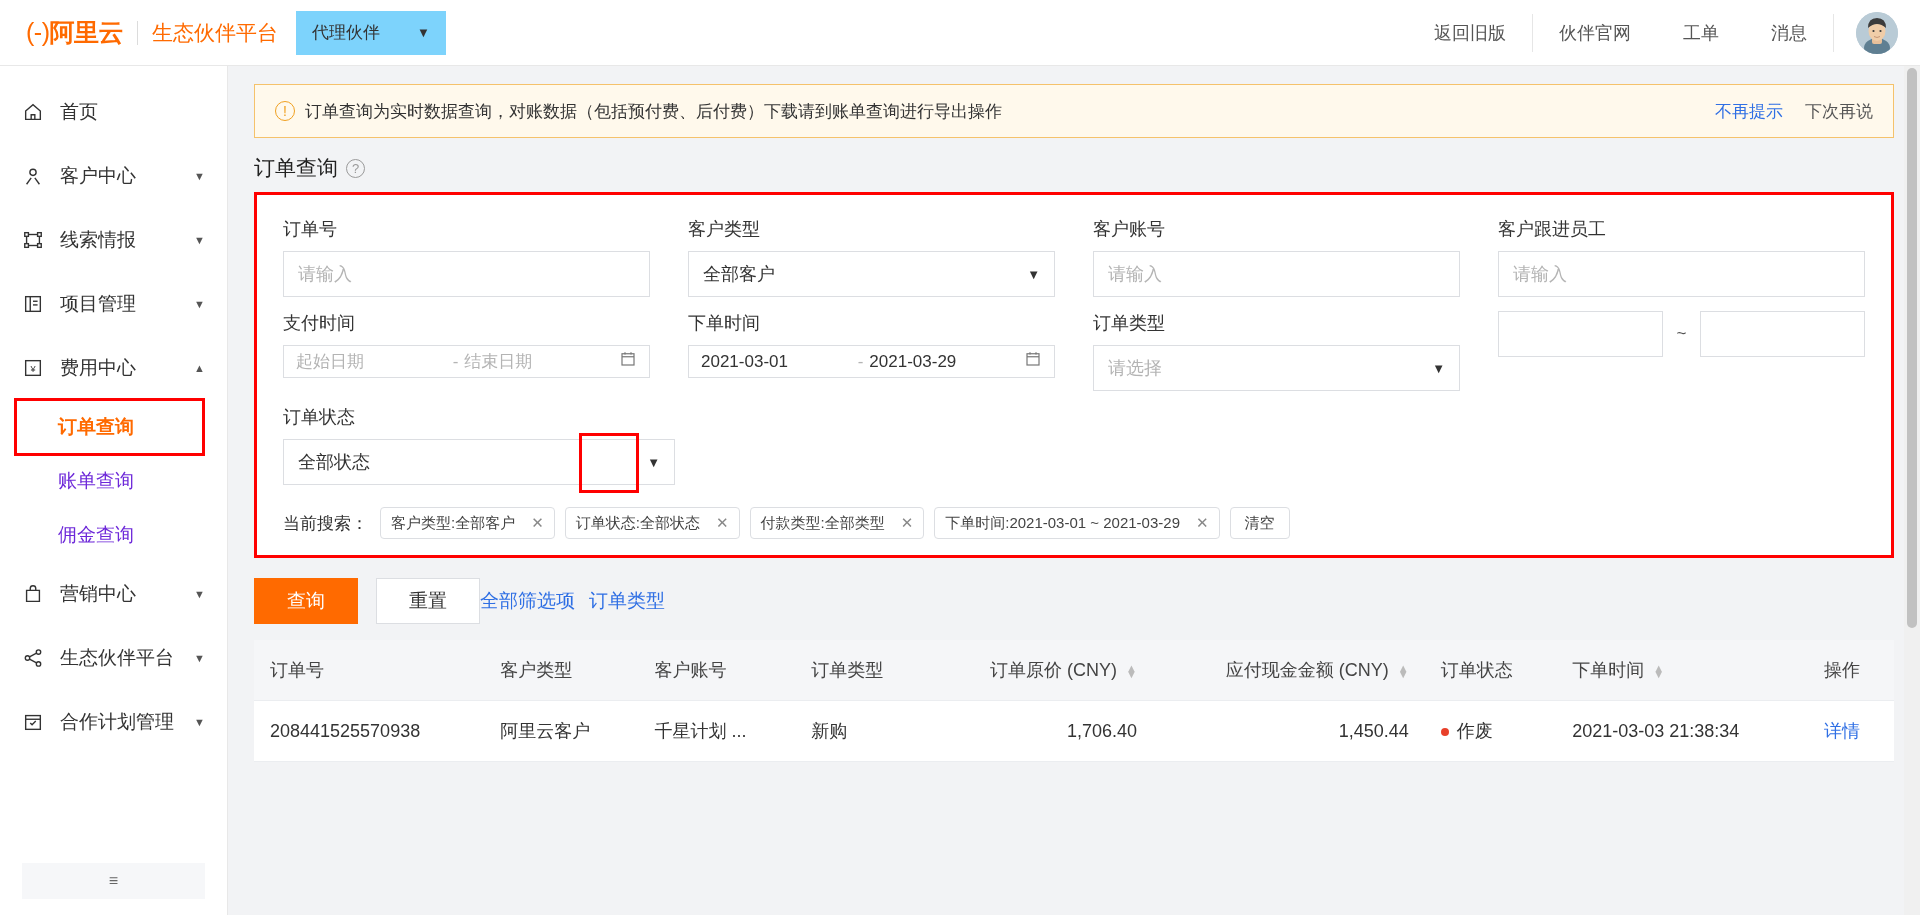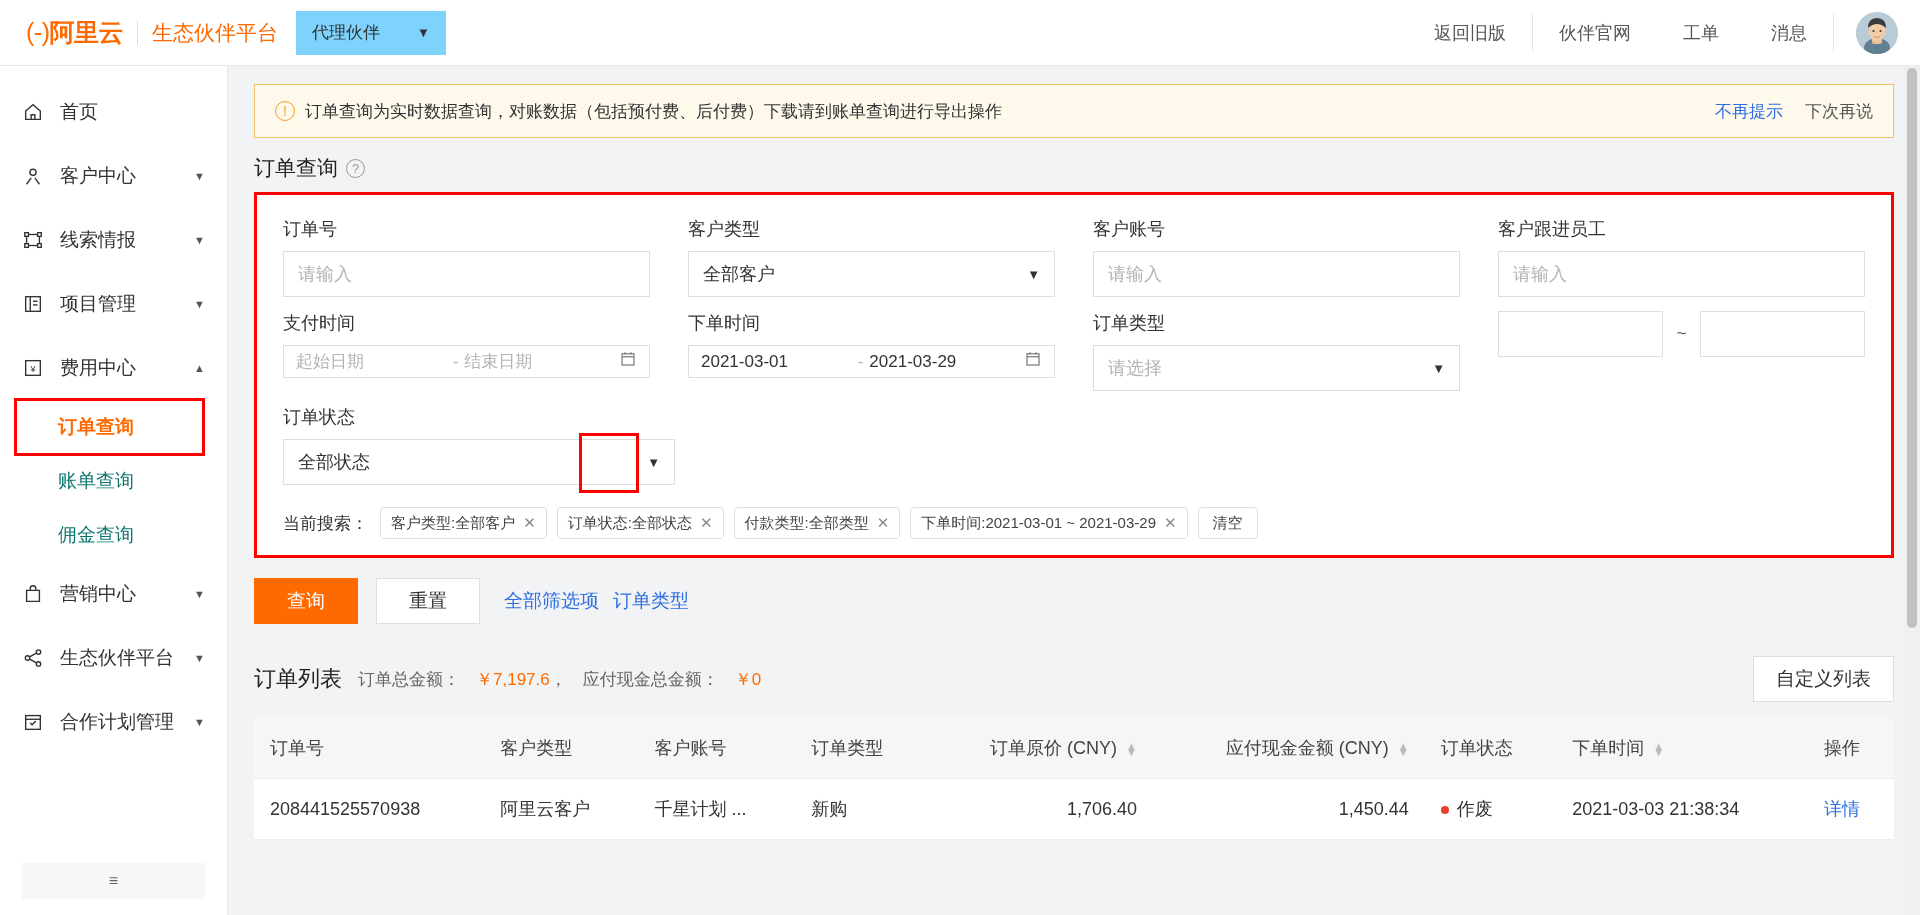--- a/index.html
+++ b/index.html
@@ -52,21 +52,21 @@
   }
   .nav-item {
     display: flex; align-items: center; height: 64px; padding: 0 22px;
     font-size: 19px; color: #333; cursor: pointer; position: relative;
   }
   .nav-item .ico { width: 30px; display: flex; align-items: center; color: #333; }
   .nav-item .txt { margin-left: 8px; }
   .nav-item .arr { margin-left: auto; font-size: 11px; color: #555; }
   .sub-item {
     display: flex; align-items: center; height: 54px; padding-left: 58px;
-    font-size: 19px; color: #0f766e; cursor: pointer;
+    font-size: 19px; color: #6d28d9; cursor: pointer;
   }
   .sub-item.active { color: #ff6a00; font-weight: 700; }
   .hl-box {
     position: absolute; border: 3px solid #ff0000; pointer-events: none;
   }
   .collapse-btn {
     position: absolute; bottom: 16px; left: 22px; right: 22px; height: 36px;
     background: #f6f7f9; display: flex; align-items: center; justify-content: center;
     cursor: pointer; color: #666; font-size: 16px;
   }
@@ -142,37 +142,37 @@
   }
 
   .cur-search {
     display: flex; align-items: center; flex-wrap: wrap; gap: 10px;
     margin-top: 22px; font-size: 17px; color: #333;
   }
   .cs-label { margin-right: 2px; }
   .tag {
     border: 1px solid #dcdee2; border-radius: 4px; height: 32px;
     display: flex; align-items: center; padding: 0 10px; font-size: 15px;
-    color: #444; background: #fff; cursor: pointer;
+    color: #444; background: #fff; cursor: pointer; gap: 8px;
   }
   .tag .x { margin-left: 8px; color: #888; font-size: 15px; }
   .tag.clear { padding: 0 14px; }
 
   .btn-row { display: flex; align-items: center; margin-top: 20px; }
   .btn-primary {
     background: #ff6a00; color: #fff; height: 46px; min-width: 104px;
     display: flex; align-items: center; justify-content: center;
     font-size: 19px; cursor: pointer; border: none;
   }
   .btn-default {
     background: #fff; border: 1px solid #dcdee2; color: #333; height: 46px;
     min-width: 104px; margin-left: 18px; display: flex; align-items: center;
     justify-content: center; font-size: 19px; cursor: pointer;
   }
-  .link-blue { color: #2f6fe4; font-size: 19px; margin-left: 24px; cursor: pointer; }
+  .link-blue { color: #2f6fe4; font-size: 19px; cursor: pointer; }
   .link-blue.tight { margin-left: 14px; }
 
   .list-header {
     display: flex; align-items: center; margin-top: 32px;
     background: transparent;
   }
   .list-title { font-size: 22px; color: #222; }
   .list-sum { font-size: 17px; color: #666; margin-left: 16px; }
   .amt { color: #ff6a00; }
   .btn-custom {
@@ -498,29 +498,20 @@
         </div>
       </div>
 
       <div class="btn-row">
         <div class="btn-primary">查询</div>
         <div class="btn-default">重置</div>
         <span class="link-blue">全部筛选项</span>
         <span class="link-blue tight">订单类型</span>
       </div>
 
-      <div class="list-header">
-        <span class="list-title">订单列表</span>
-        <span class="list-sum">订单总金额：</span>
-        <span class="list-sum amt">￥7,197.6</span>
-        <span class="list-sum" style="margin-left:0;">，</span>
-        <span class="list-sum">应付现金总金额：</span>
-        <span class="list-sum amt">￥0</span>
-        <div class="btn-custom">自定义列表</div>
-      </div>
 
       <table class="grid">
         <thead>
           <tr>
             <th>订单号</th>
             <th>客户类型</th>
             <th>客户账号</th>
             <th>订单类型</th>
             <th class="num">
               <span>订单原价 (CNY)</span>

